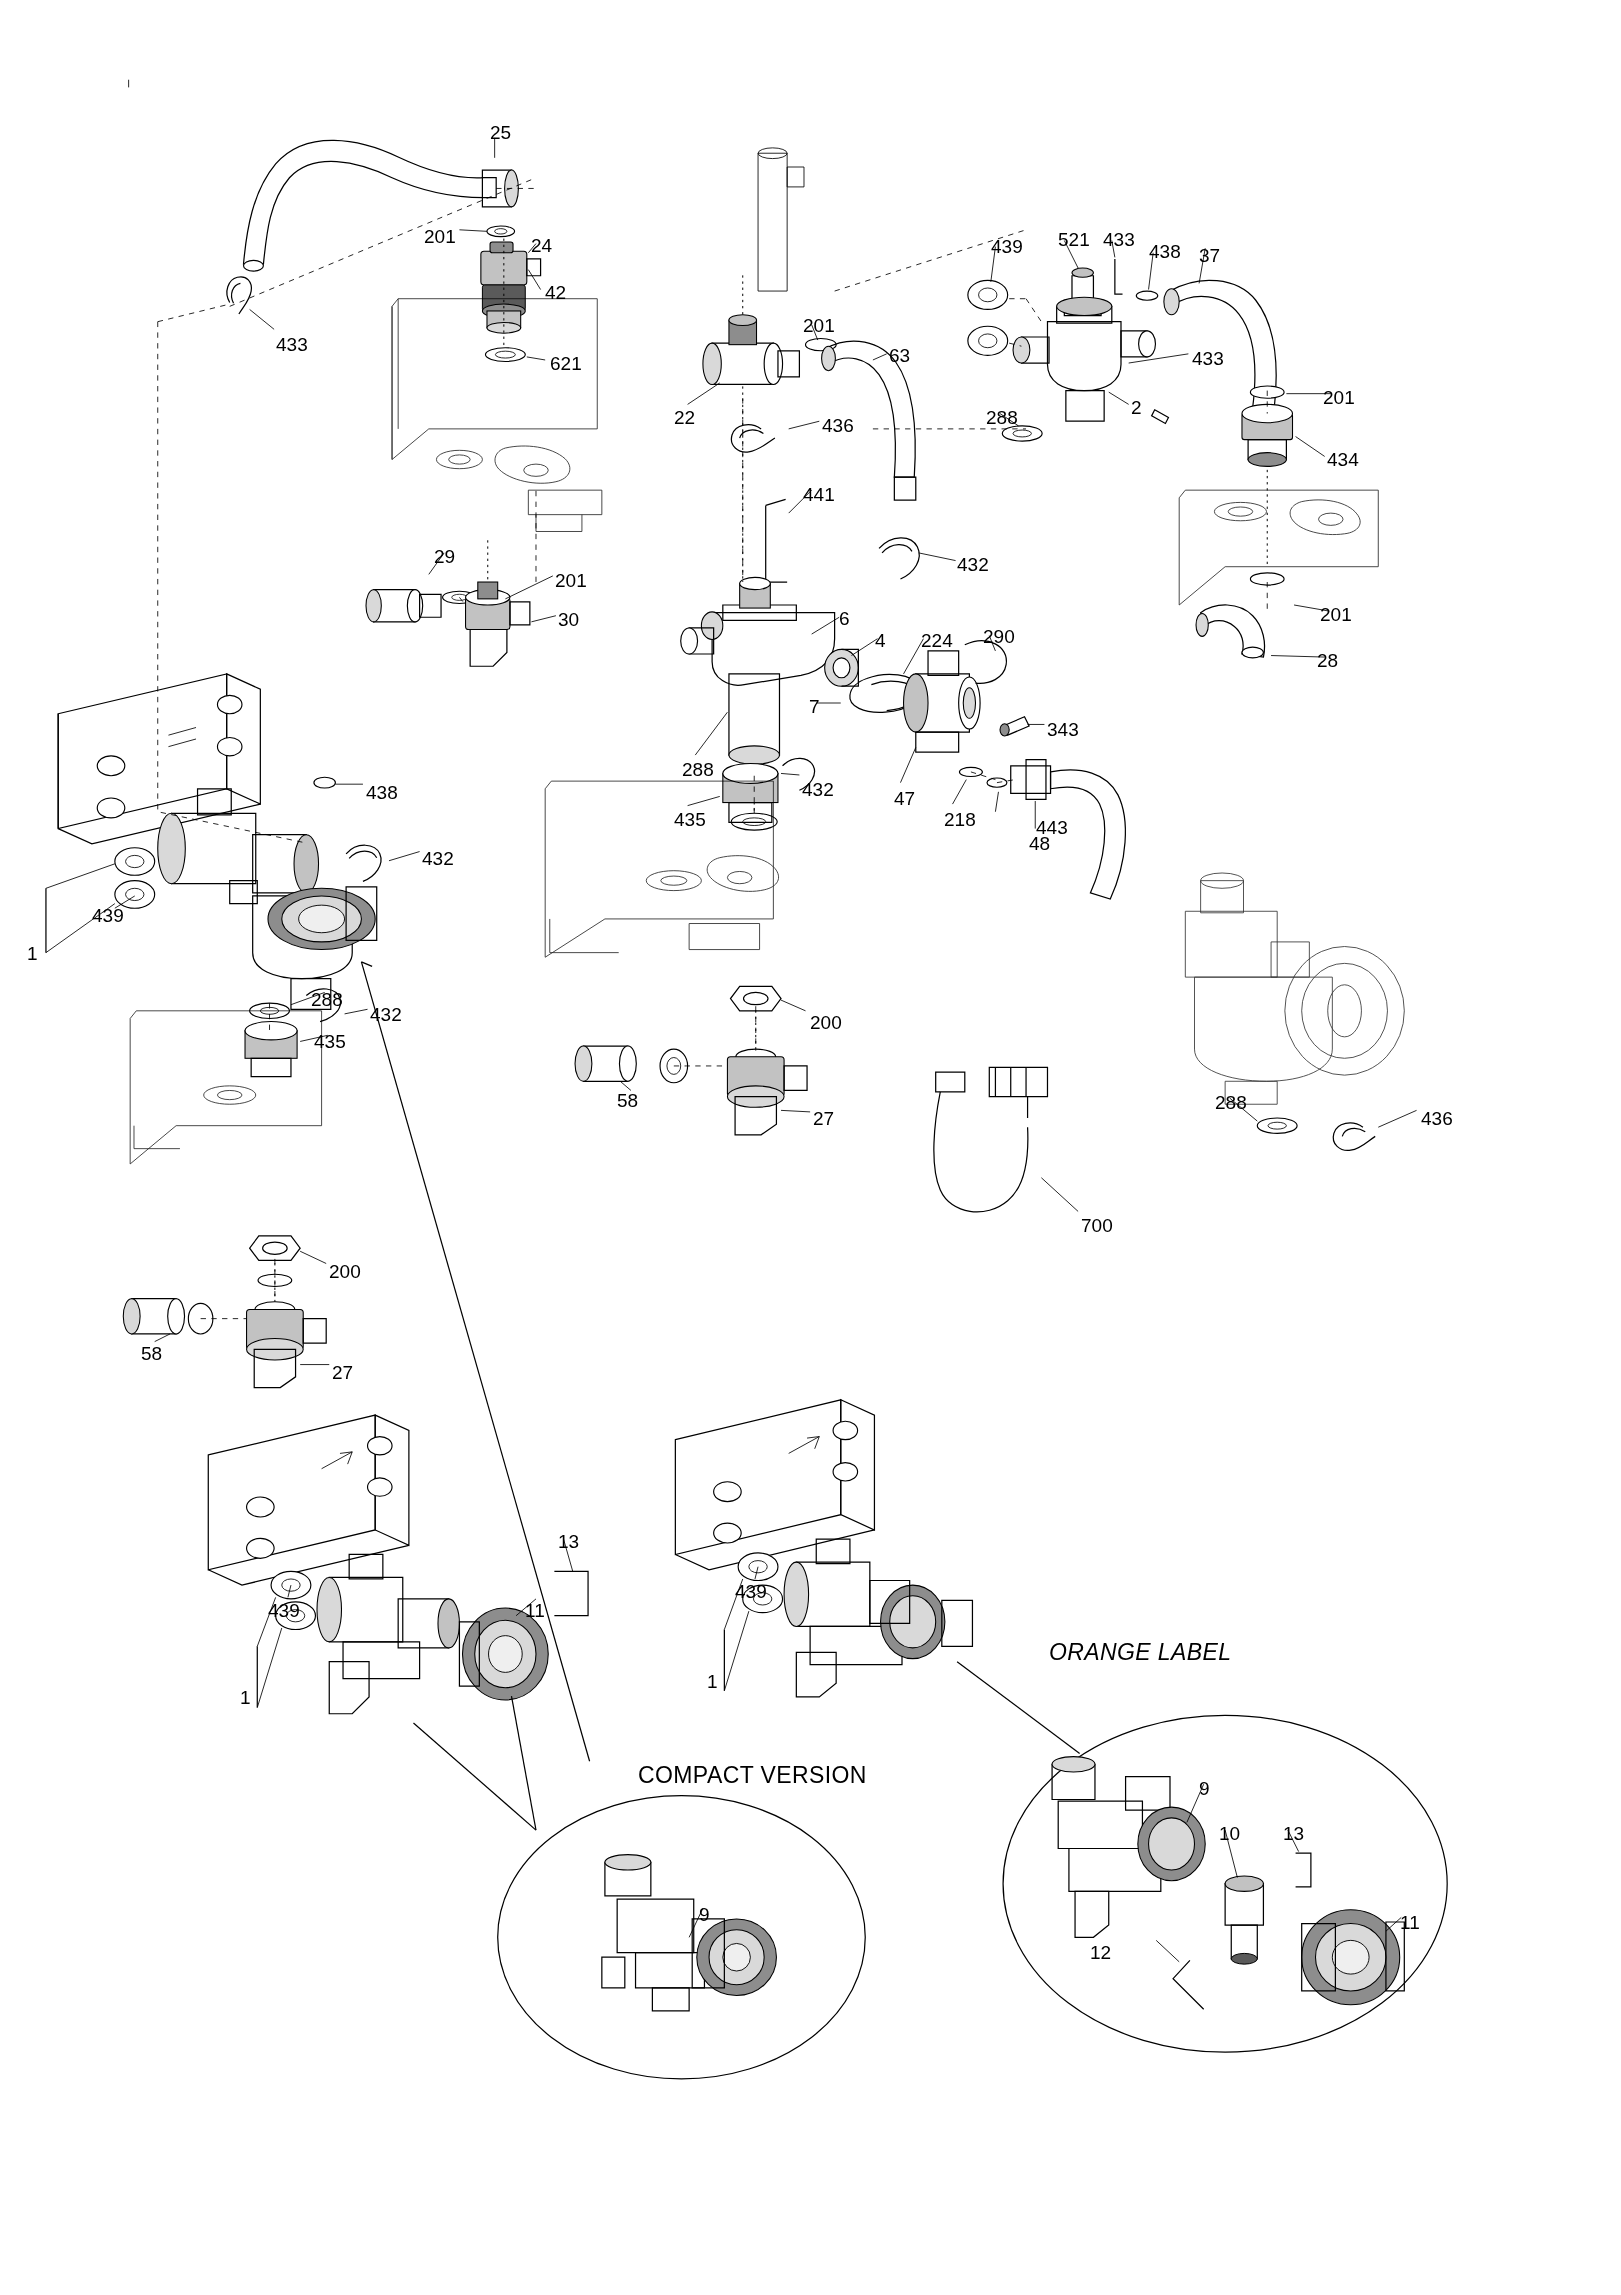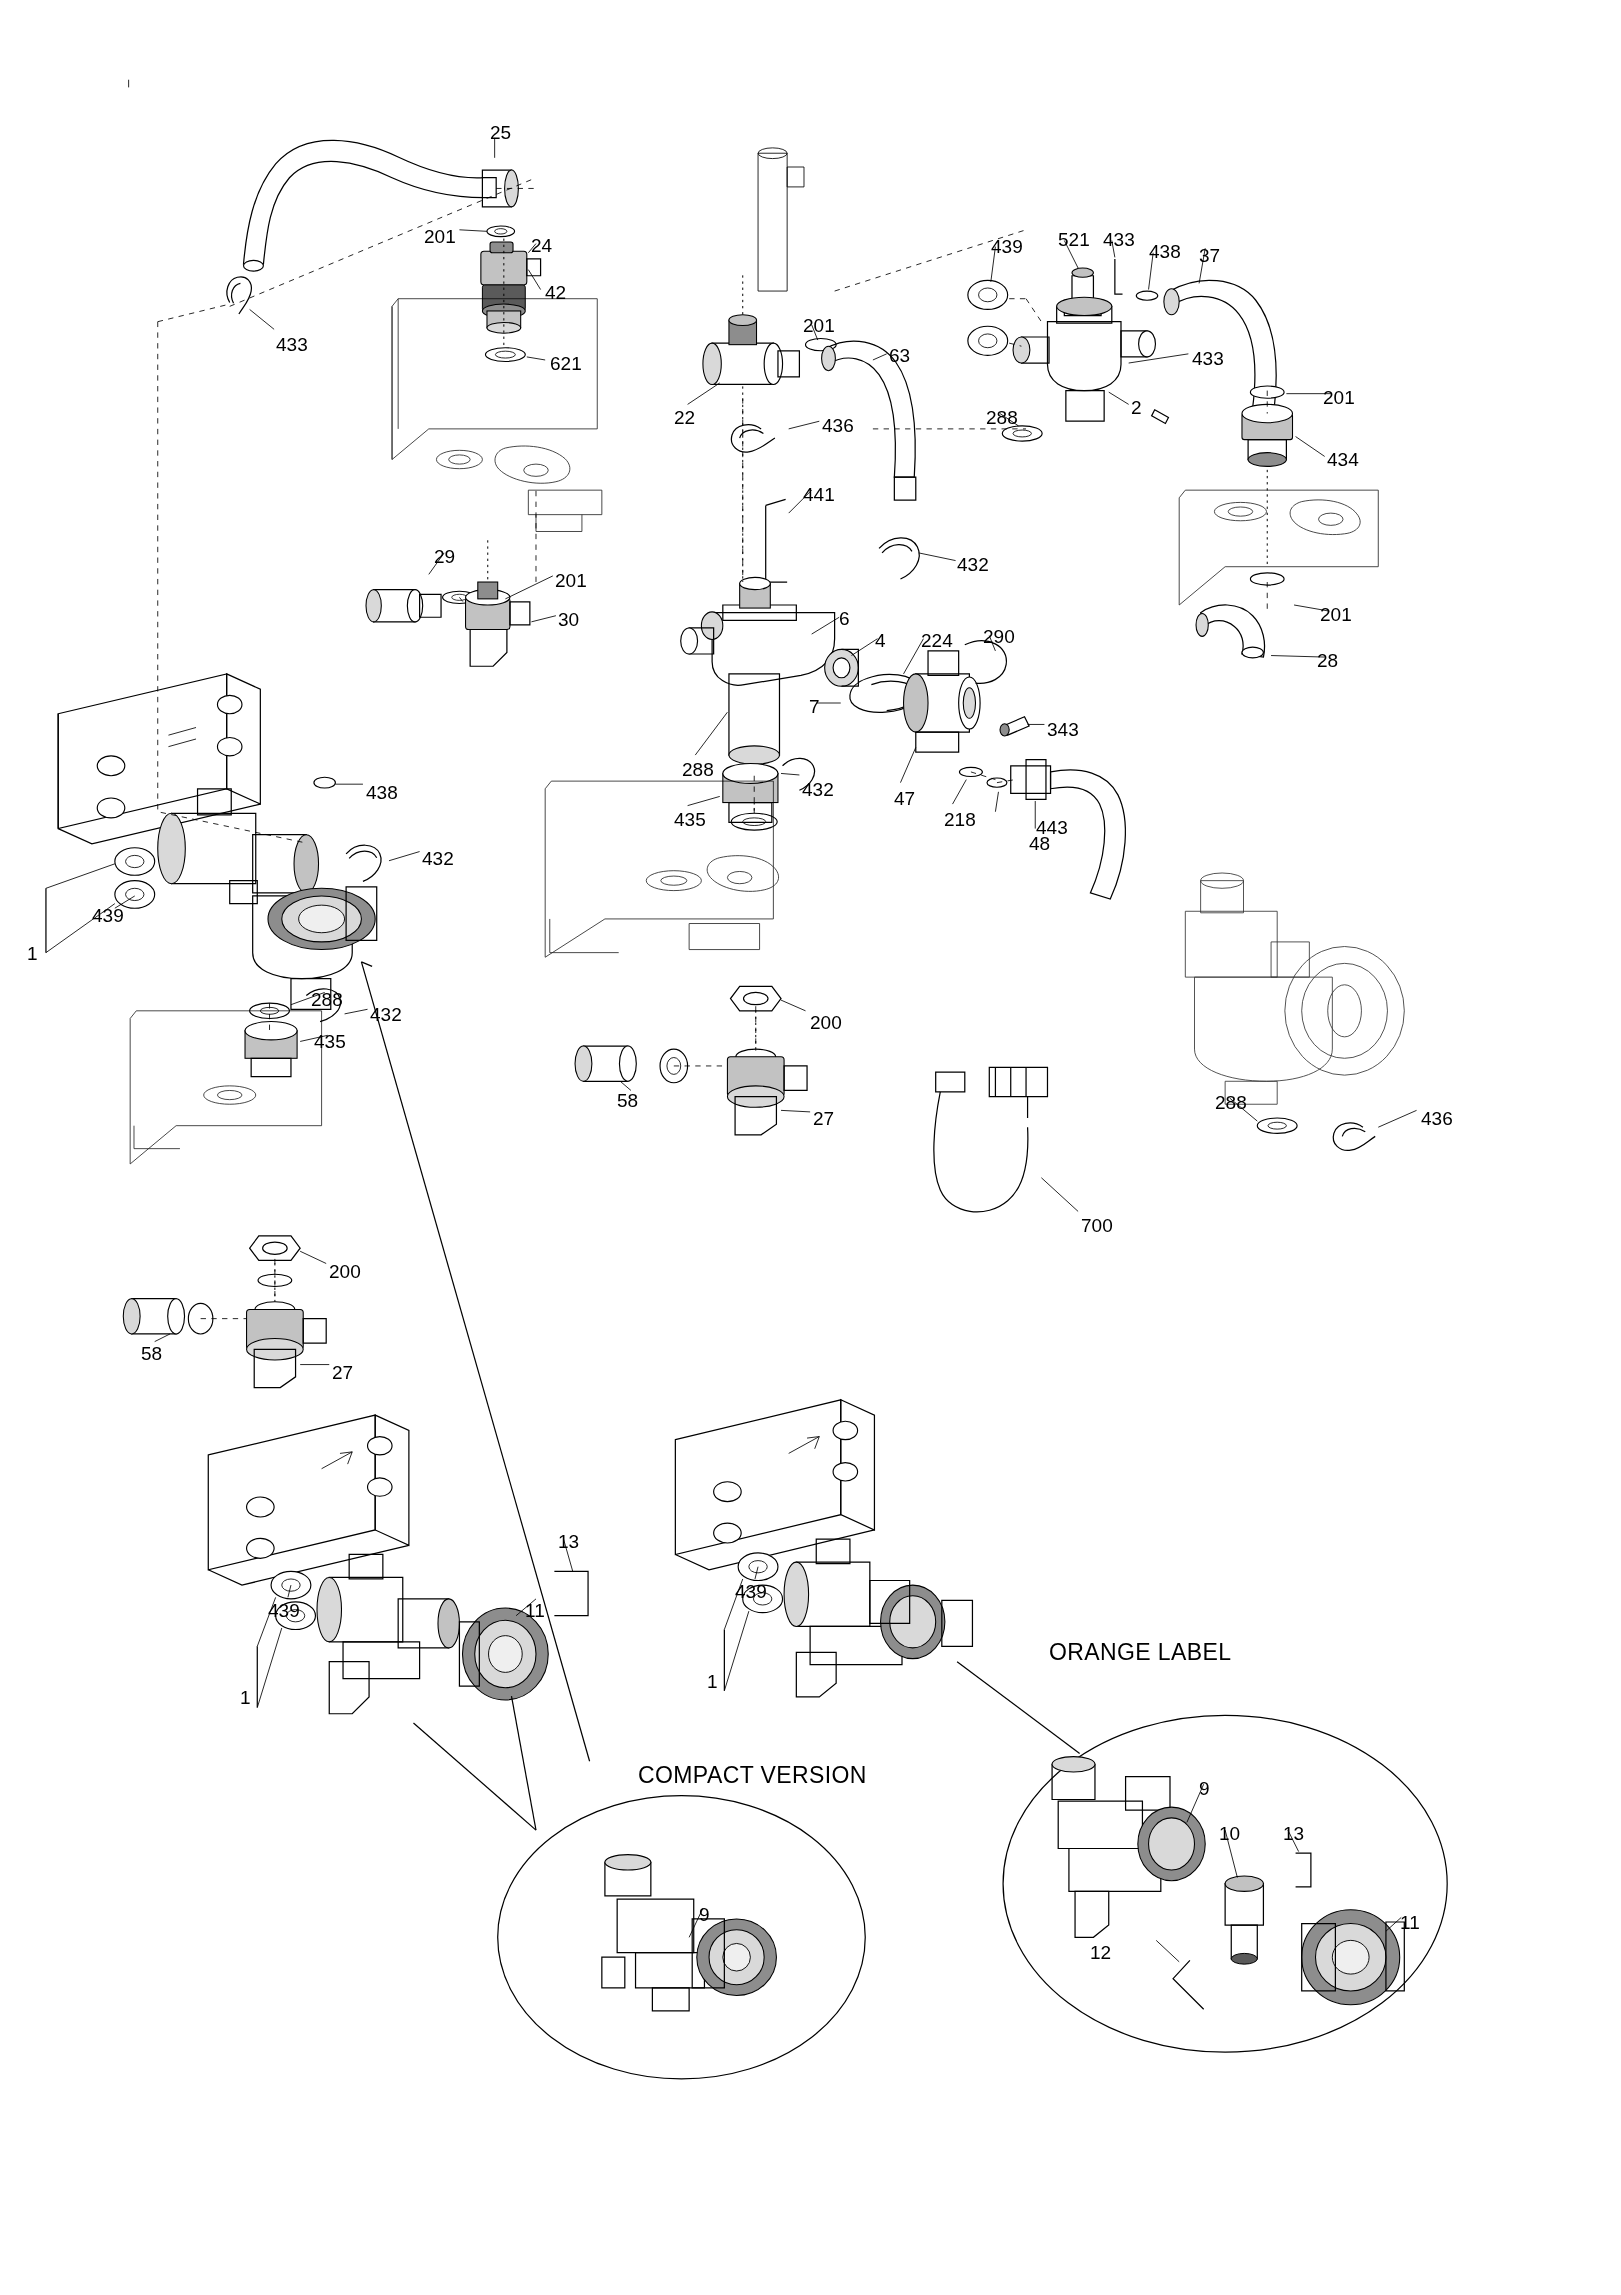--- a/index.html
+++ b/index.html
@@ -684,18 +684,18 @@
       <div class="lbl" style="left: 268px; top: 1601px;">439</div>
       <div class="lbl" style="left: 240px; top: 1688px;">1</div>
       <div class="lbl" style="left: 735px; top: 1582px;">439</div>
       <div class="lbl" style="left: 707px; top: 1672px;">1</div>
       <div class="lbl" style="left: 1199px; top: 1779px;">9</div>
       <div class="lbl" style="left: 1219px; top: 1824px;">10</div>
       <div class="lbl" style="left: 1283px; top: 1824px;">13</div>
       <div class="lbl" style="left: 1090px; top: 1943px;">12</div>
       <div class="lbl" style="left: 1400px; top: 1913px;">11</div>
       <div class="lbl" style="left: 699px; top: 1905px;">9</div>
-      <div class="cap" style="left: 1049px; top: 1641px;">ORANGE LABEL</div>
+      <div class="cap" style="left: 1049px; top: 1641px; font-style: italic;">ORANGE LABEL</div>
       <div class="cap" style="left: 638px; top: 1764px;">COMPACT VERSION</div>
     </div>
 
 </div>
 
 
 </body></html>

